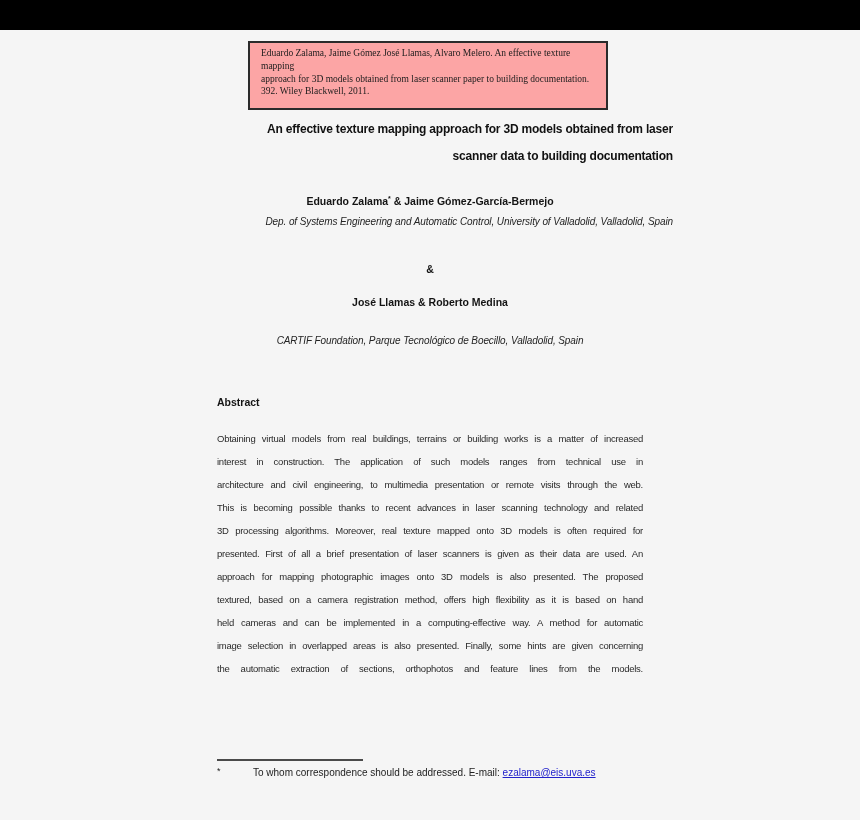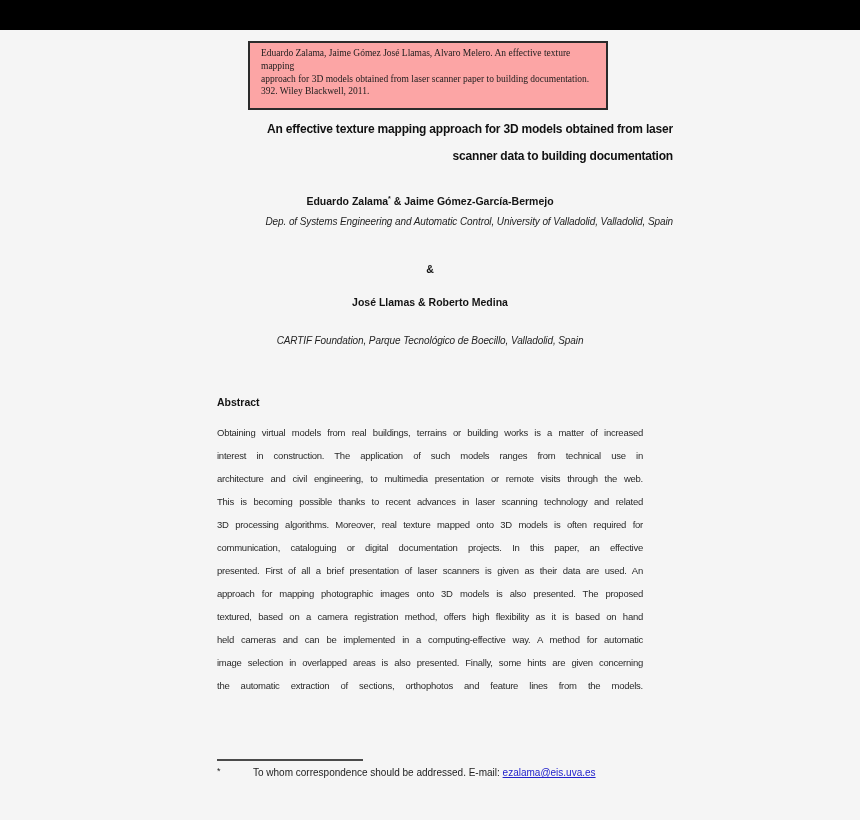--- a/index.html
+++ b/index.html
@@ -125,26 +125,25 @@
 
   <div class="center-line amp" style="top:263px;">&amp;</div>
 
   <div class="center-line authors" style="top:296px;">José Llamas &amp; Roberto Medina</div>
 
   <div class="center-line affil" style="top:335px;">CARTIF Foundation, Parque Tecnológico de Boecillo, Valladolid, Spain</div>
 
   <div class="abstract-heading">Abstract</div>
 
   <div class="abstract-block">
-    <div class="abs-line" style="margin-top:5px;">Obtaining virtual models from real buildings, terrains or building works is a matter of increased</div>
+    <div class="abs-line" style="margin-top:11px;">Obtaining virtual models from real buildings, terrains or building works is a matter of increased</div>
     <div class="abs-line">interest in construction. The application of such models ranges from technical use in</div>
     <div class="abs-line">architecture and civil engineering, to multimedia presentation or remote visits through the web.</div>
     <div class="abs-line">This is becoming possible thanks to recent advances in laser scanning technology and related</div>
     <div class="abs-line">3D processing algorithms. Moreover, real texture mapped onto 3D models is often required for</div>
-    <div class="abs-line">communication, cataloguing or digital documentation projects. In this paper, an effective</div>
     <div class="abs-line">presented. First of all a brief presentation of laser scanners is given as their data are used. An</div>
     <div class="abs-line">approach for mapping photographic images onto 3D models is also presented. The proposed</div>
     <div class="abs-line">textured, based on a camera registration method, offers high flexibility as it is based on hand</div>
     <div class="abs-line">held cameras and can be implemented in a computing-effective way. A method for automatic</div>
     <div class="abs-line">image selection in overlapped areas is also presented. Finally, some hints are given concerning</div>
     <div class="abs-line">the automatic extraction of sections, orthophotos and feature lines from the models.</div>
   </div>
 
   <div class="footnote-rule"></div>
 

